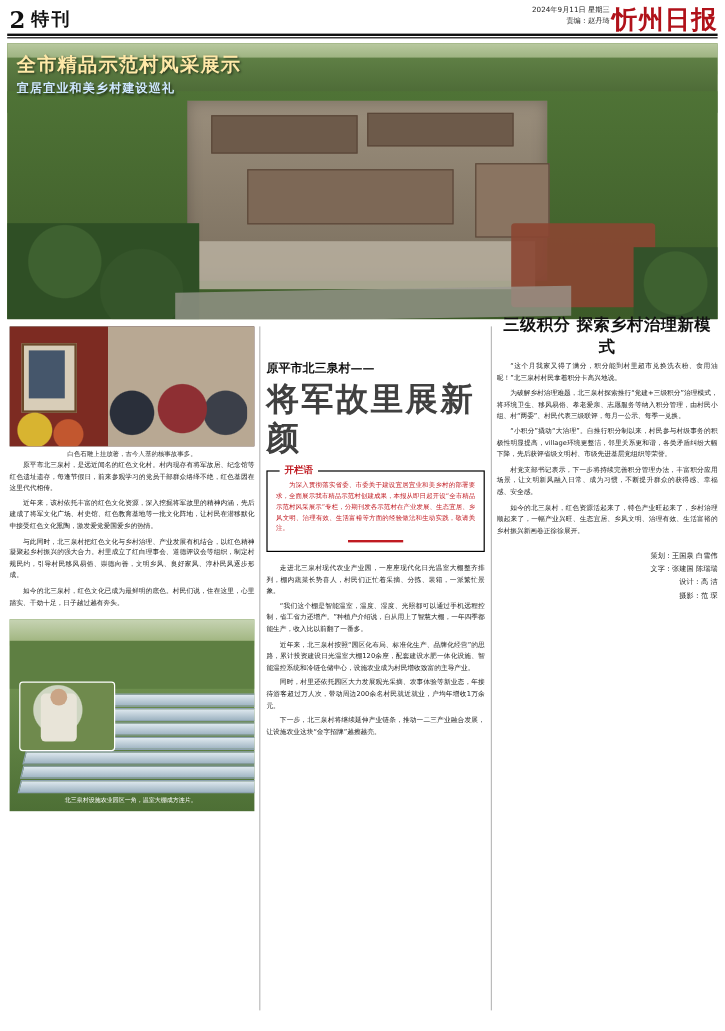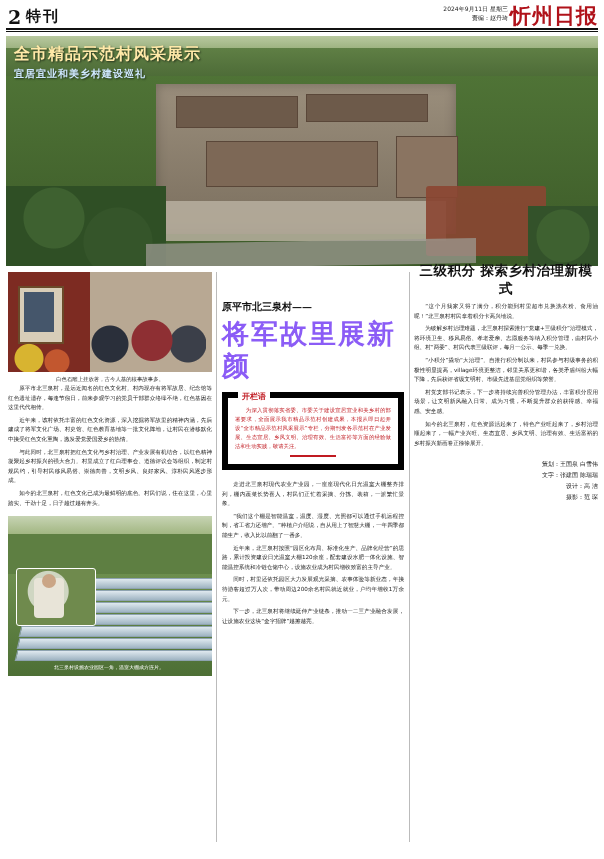--- a/index.html
+++ b/index.html
@@ -172,26 +172,26 @@
   .p2-person{position:absolute;left:26px;top:62px;width:30px;height:40px;background:#e8e4d8;border-radius:4px;}
   .p2-head{position:absolute;left:34px;top:58px;width:14px;height:14px;border-radius:50%;background:#caa586;}
   .p2-cap{position:absolute;left:6px;bottom:6px;width:190px;font-size:5px;color:#fff;text-align:center;}
 
   
   .kicker{
     font-size:10px;font-weight:700;color:#111;margin:0 0 4px;
     font-family:"DejaVu Serif","Liberation Serif",serif;
   }
   .big-head{
-    font-size:27px;font-weight:700;color:#8b5cf6;letter-spacing:2px;
+    font-size:27px;font-weight:700;color:#404040;letter-spacing:2px;
     line-height:32px;margin:2px 0 10px;
     font-family:"DejaVu Serif","Liberation Serif",serif;
   }
   .redbox{
-    border:6px solid #000000;padding:8px 7px 7px;position:relative;margin:6px 0 10px;
+    border:1px solid #000000;padding:8px 7px 7px;position:relative;margin:6px 0 10px;
   }
   .redbox-label{
     position:absolute;left:10px;top:-7px;background:#fff;padding:0 4px;
     font-size:8px;font-weight:700;color:#c01a21;
     font-family:"DejaVu Serif","Liberation Serif",serif;
   }
   .redbox .body-text{color:#c01a21;font-size:5.4px;line-height:9px;}
   .redline{
     width:46px;height:2px;background:#c01a21;margin:4px auto 0;
   }

